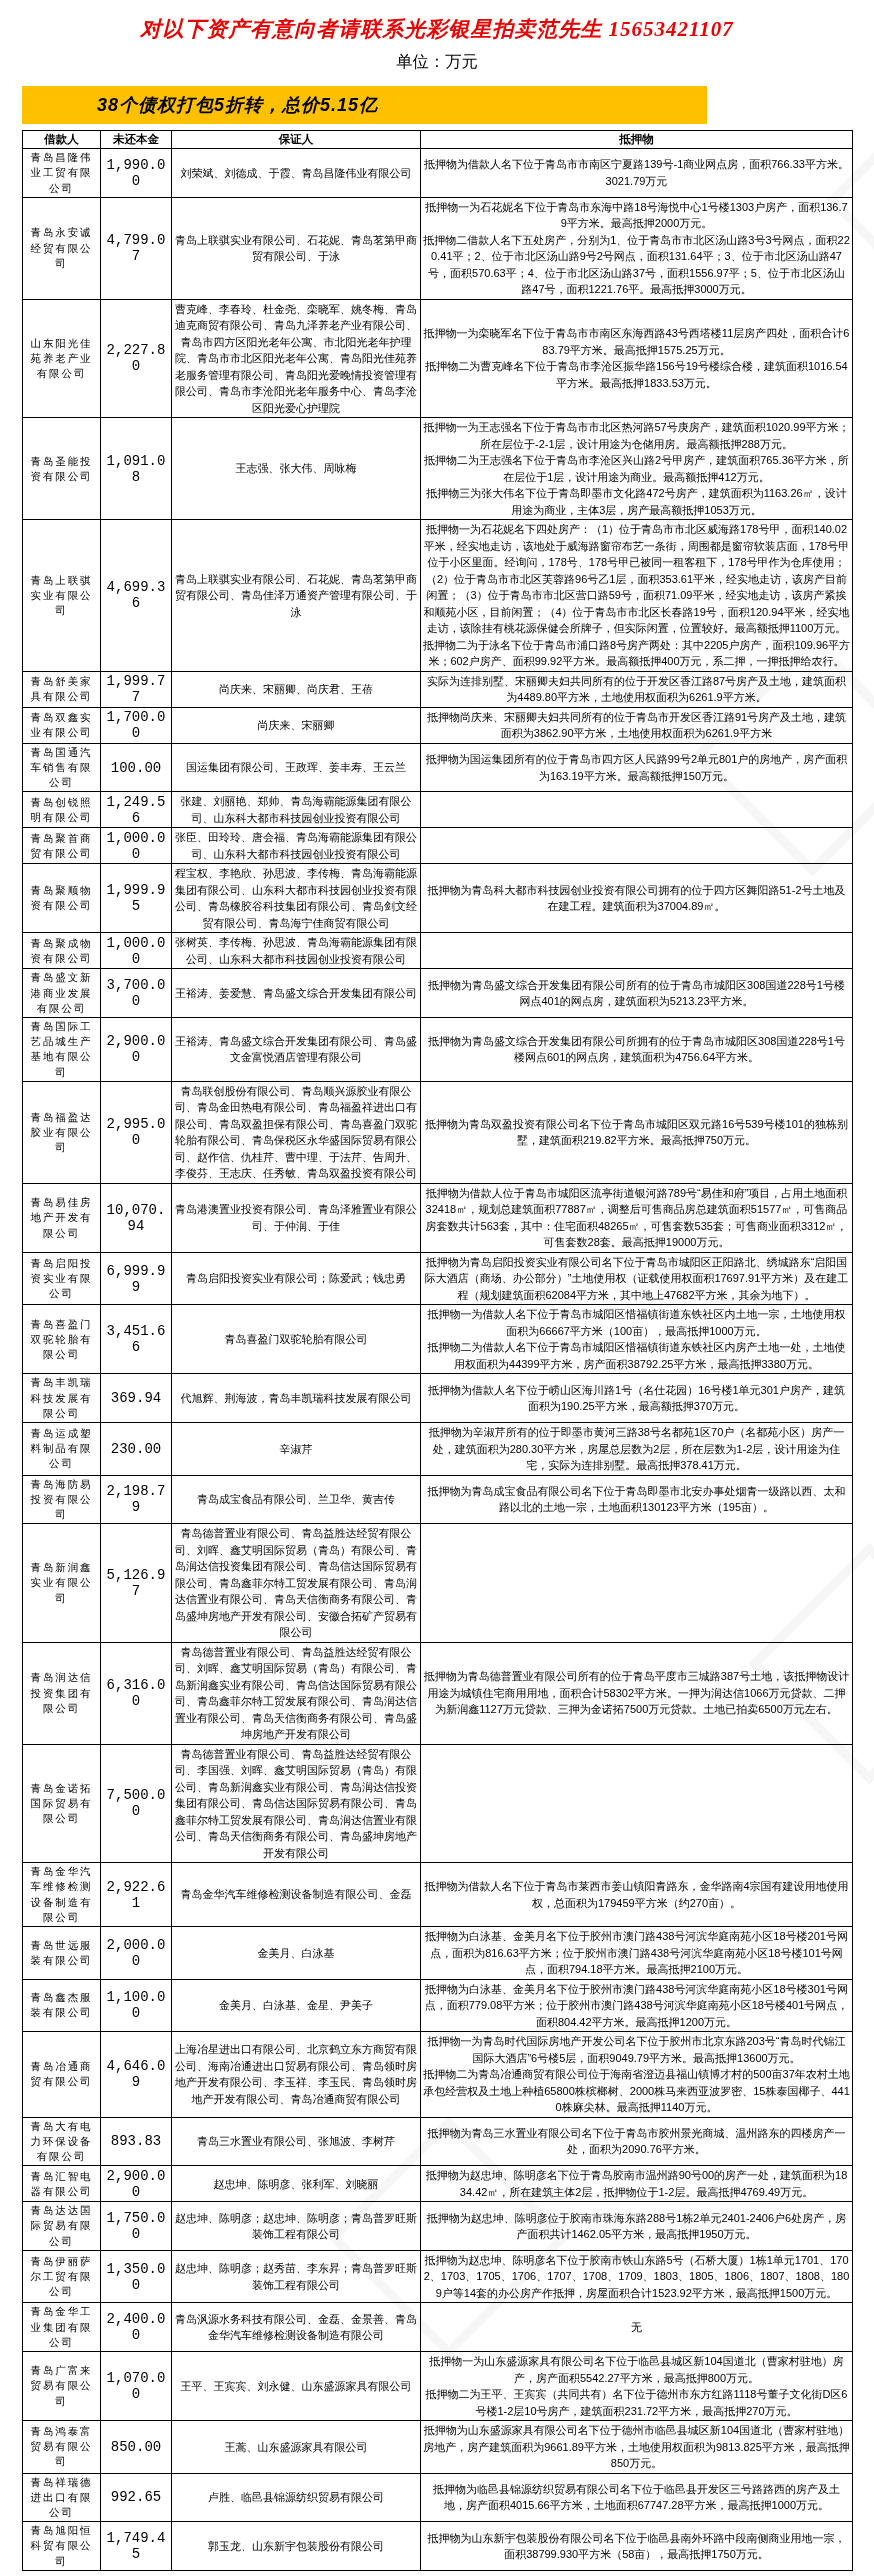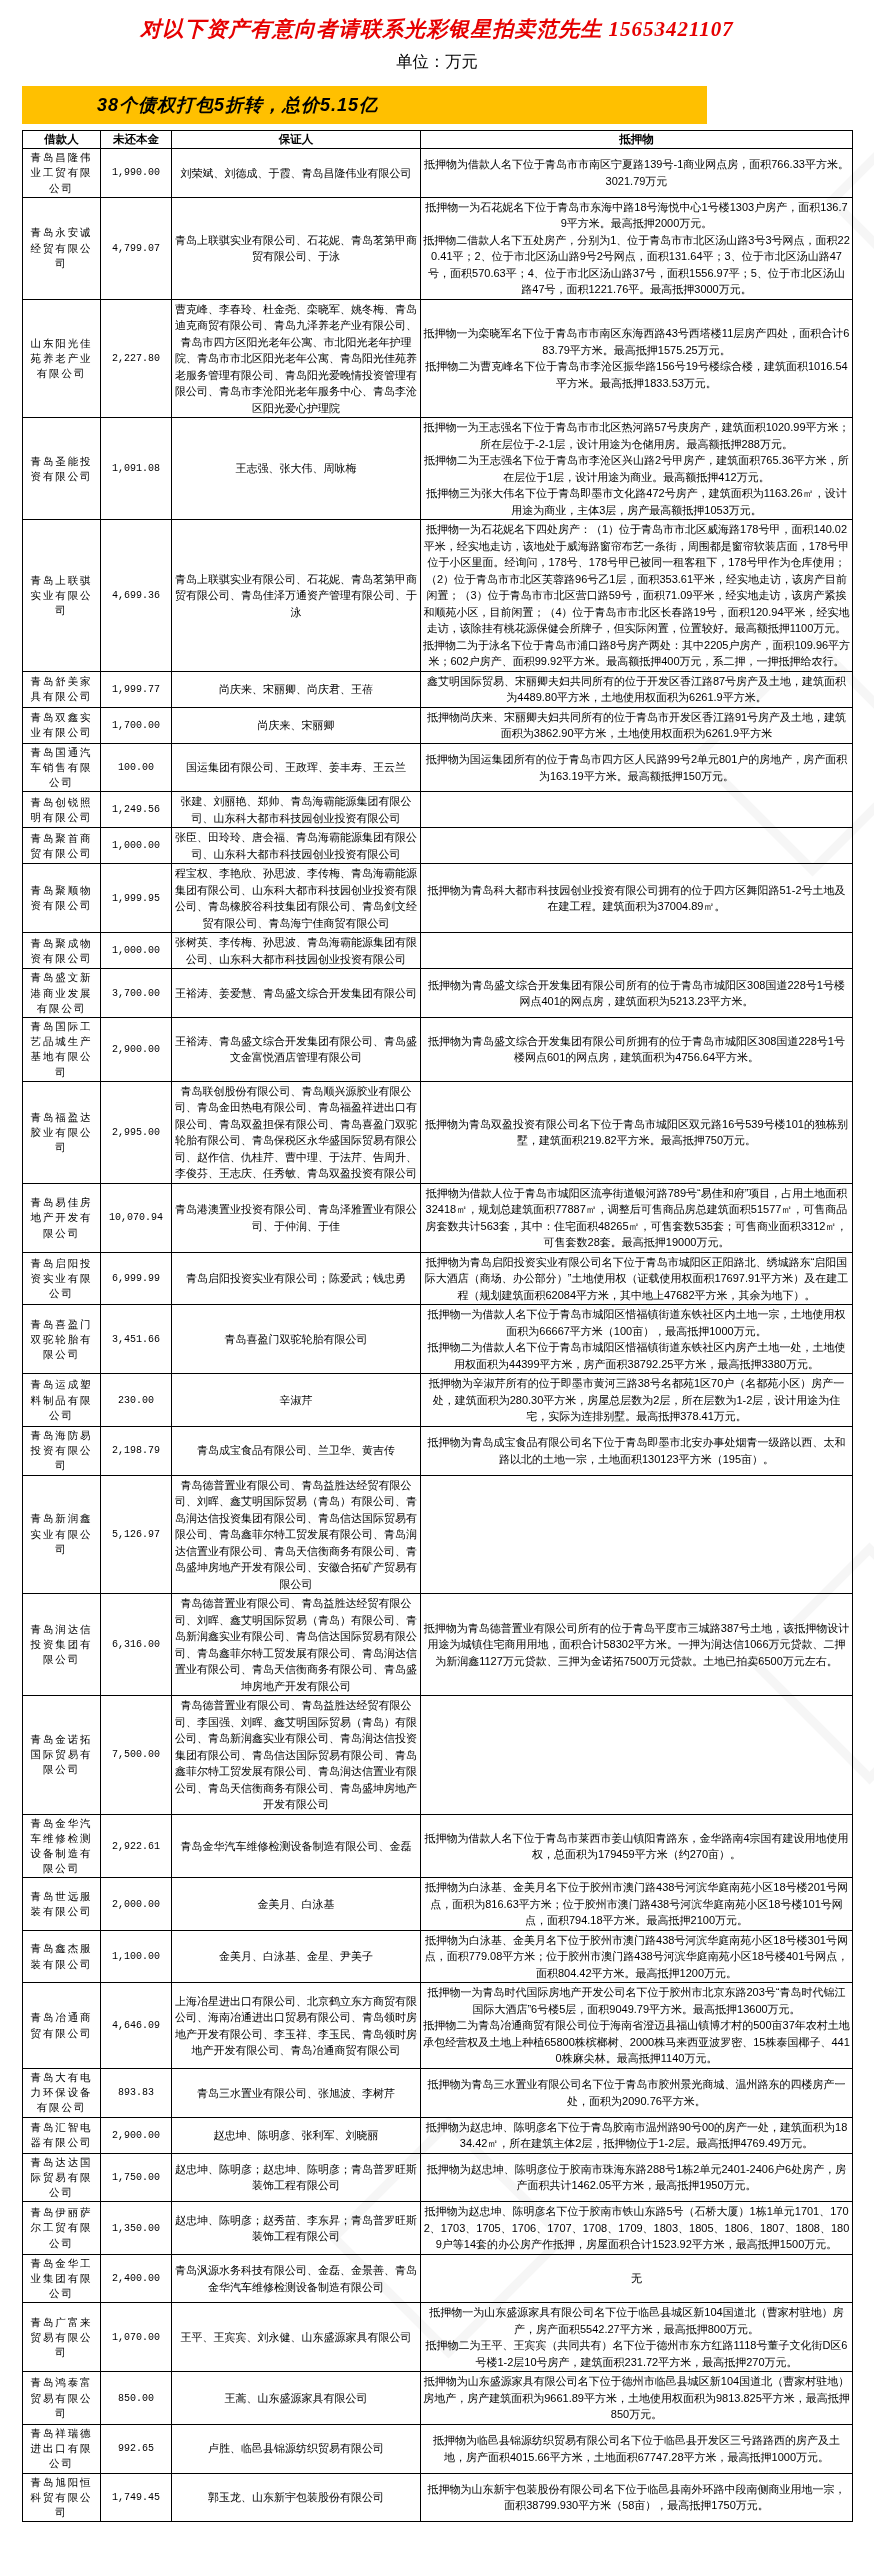--- a/index.html
+++ b/index.html
@@ -7,21 +7,21 @@
   .page{width:874px;min-height:2576px;position:relative;overflow:hidden;background:#fff;}
   .title{margin-top:15.3px;text-align:center;font-size:21px;font-weight:bold;font-style:italic;color:#e60000;letter-spacing:1px;font-family:Liberation Serif, serif;}
   .unit{text-align:center;font-size:16.3px;font-weight:normal;margin-top:7.7px;color:#000;}
   .bannerwrap{margin:13.4px 0 0 22px;width:830px;height:38px;}
   .banner{width:685px;height:38px;background:#ffc000;display:flex;align-items:center;}
   .banner span{font-size:18px;font-weight:bold;font-style:italic;padding-left:75px;letter-spacing:1px;}
   table.main{border-collapse:collapse;margin:5.7px 0 0 22px;table-layout:fixed;width:830px;}
   table.main td,table.main th{border:1px solid #000;padding:1px 1.9px;vertical-align:middle;word-break:break-all;}
   th{font-size:11.5px;font-weight:bold;text-align:center;padding:1.9px;}
   td.borrower{font-size:10.5px;text-align:center;letter-spacing:1.9px;line-height:1.45;}
-  td.principal{font-size:10px;text-align:center;font-family:"Liberation Mono","DejaVu Sans Mono",monospace;}
+  td.principal{font-size:14px;text-align:center;font-family:"Liberation Mono","DejaVu Sans Mono",monospace;}
   td.guarantor{font-size:11px;text-align:center;line-height:1.5;}
   td.collateral{font-size:11px;text-align:center;line-height:1.5;white-space:pre-line;}
   .wm2{position:absolute;border:9.6px solid #ededed;width:153px;height:153px;transform:rotate(45deg);opacity:.5;pointer-events:none;}
   .content{position:relative;z-index:1;}
 </style>
 </head>
 <body>
 
 <div class="page">
 
@@ -88,21 +88,21 @@
             <td class="borrower">青岛上联骐实业有限公司</td>
             <td class="principal">4,699.36</td>
             <td class="guarantor">青岛上联骐实业有限公司、石花妮、青岛茗第甲商贸有限公司、青岛佳泽万通资产管理有限公司、于泳</td>
             <td class="collateral">抵押物一为石花妮名下四处房产：（1）位于青岛市市北区威海路178号甲，面积140.02平米，经实地走访，该地处于威海路窗帘布艺一条街，周围都是窗帘软装店面，178号甲位于小区里面。经询问，178号、178号甲已被同一租客租下，178号甲作为仓库使用；（2）位于青岛市市北区芙蓉路96号乙1层，面积353.61平米，经实地走访，该房产目前闲置；（3）位于青岛市市北区营口路59号，面积71.09平米，经实地走访，该房产紧挨和顺苑小区，目前闲置；（4）位于青岛市市北区长春路19号，面积120.94平米，经实地走访，该除挂有桃花源保健会所牌子，但实际闲置，位置较好。最高额抵押1100万元。
 抵押物二为于泳名下位于青岛市浦口路8号房产两处：其中2205户房产，面积109.96平方米；602户房产、面积99.92平方米。最高额抵押400万元，系二押，一押抵押给农行。</td>
           </tr>
           <tr>
             <td class="borrower">青岛舒美家具有限公司</td>
             <td class="principal">1,999.77</td>
             <td class="guarantor">尚庆来、宋丽卿、尚庆君、王蓓</td>
-            <td class="collateral">鑫艾明国际贸易、宋丽卿夫妇共同所有的位于开发区香江路87号房产及土地，建筑面积为4489.80平方米，土地使用权面积为6261.9平方米。</td>
+            <td class="collateral">实际为连排别墅、宋丽卿夫妇共同所有的位于开发区香江路87号房产及土地，建筑面积为4489.80平方米，土地使用权面积为6261.9平方米。</td>
           </tr>
           <tr>
             <td class="borrower">青岛双鑫实业有限公司</td>
             <td class="principal">1,700.00</td>
             <td class="guarantor">尚庆来、宋丽卿</td>
             <td class="collateral">抵押物尚庆来、宋丽卿夫妇共同所有的位于青岛市开发区香江路91号房产及土地，建筑面积为3862.90平方米，土地使用权面积为6261.9平方米</td>
           </tr>
           <tr>
             <td class="borrower">青岛国通汽车销售有限公司</td>
             <td class="principal">100.00</td>
@@ -164,20 +164,26 @@
             <td class="collateral">抵押物为青岛启阳投资实业有限公司名下位于青岛市城阳区正阳路北、绣城路东“启阳国际大酒店（商场、办公部分）”土地使用权（证载使用权面积17697.91平方米）及在建工程（规划建筑面积62084平方米，其中地上47682平方米，其余为地下）。</td>
           </tr>
           <tr>
             <td class="borrower">青岛喜盈门双驼轮胎有限公司</td>
             <td class="principal">3,451.66</td>
             <td class="guarantor">青岛喜盈门双驼轮胎有限公司</td>
             <td class="collateral">抵押物一为借款人名下位于青岛市城阳区惜福镇街道东铁社区内土地一宗，土地使用权面积为66667平方米（100亩），最高抵押1000万元。
 抵押物二为借款人名下位于青岛市城阳区惜福镇街道东铁社区内房产土地一处，土地使用权面积为44399平方米，房产面积38792.25平方米，最高抵押3380万元。</td>
           </tr>
           <tr>
+            <td class="borrower">青岛丰凯瑞科技发展有限公司</td>
+            <td class="principal">369.94</td>
+            <td class="guarantor">代旭辉、荆海波，青岛丰凯瑞科技发展有限公司</td>
+            <td class="collateral">抵押物为借款人名下位于崂山区海川路1号（名仕花园）16号楼1单元301户房产，建筑面积为190.25平方米，最高额抵押370万元。</td>
+          </tr>
+          <tr>
             <td class="borrower">青岛运成塑料制品有限公司</td>
             <td class="principal">230.00</td>
             <td class="guarantor">辛淑芹</td>
             <td class="collateral">抵押物为辛淑芹所有的位于即墨市黄河三路38号名都苑1区70户（名都苑小区）房产一处，建筑面积为280.30平方米，房屋总层数为2层，所在层数为1-2层，设计用途为住宅，实际为连排别墅。最高抵押378.41万元。</td>
           </tr>
           <tr>
             <td class="borrower">青岛海防易投资有限公司</td>
             <td class="principal">2,198.79</td>
             <td class="guarantor">青岛成宝食品有限公司、兰卫华、黄吉传</td>
             <td class="collateral">抵押物为青岛成宝食品有限公司名下位于青岛即墨市北安办事处烟青一级路以西、太和路以北的土地一宗，土地面积130123平方米（195亩）。</td>

